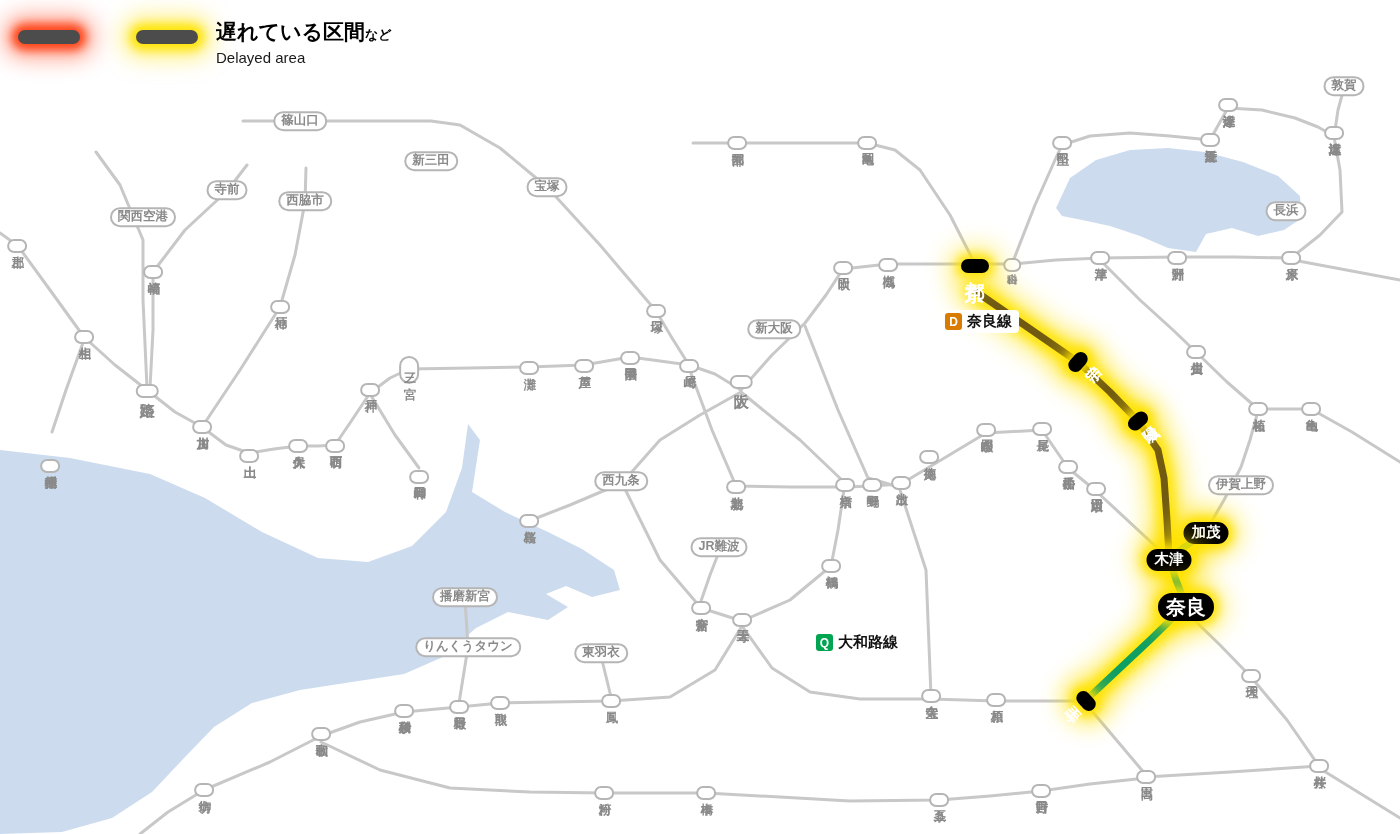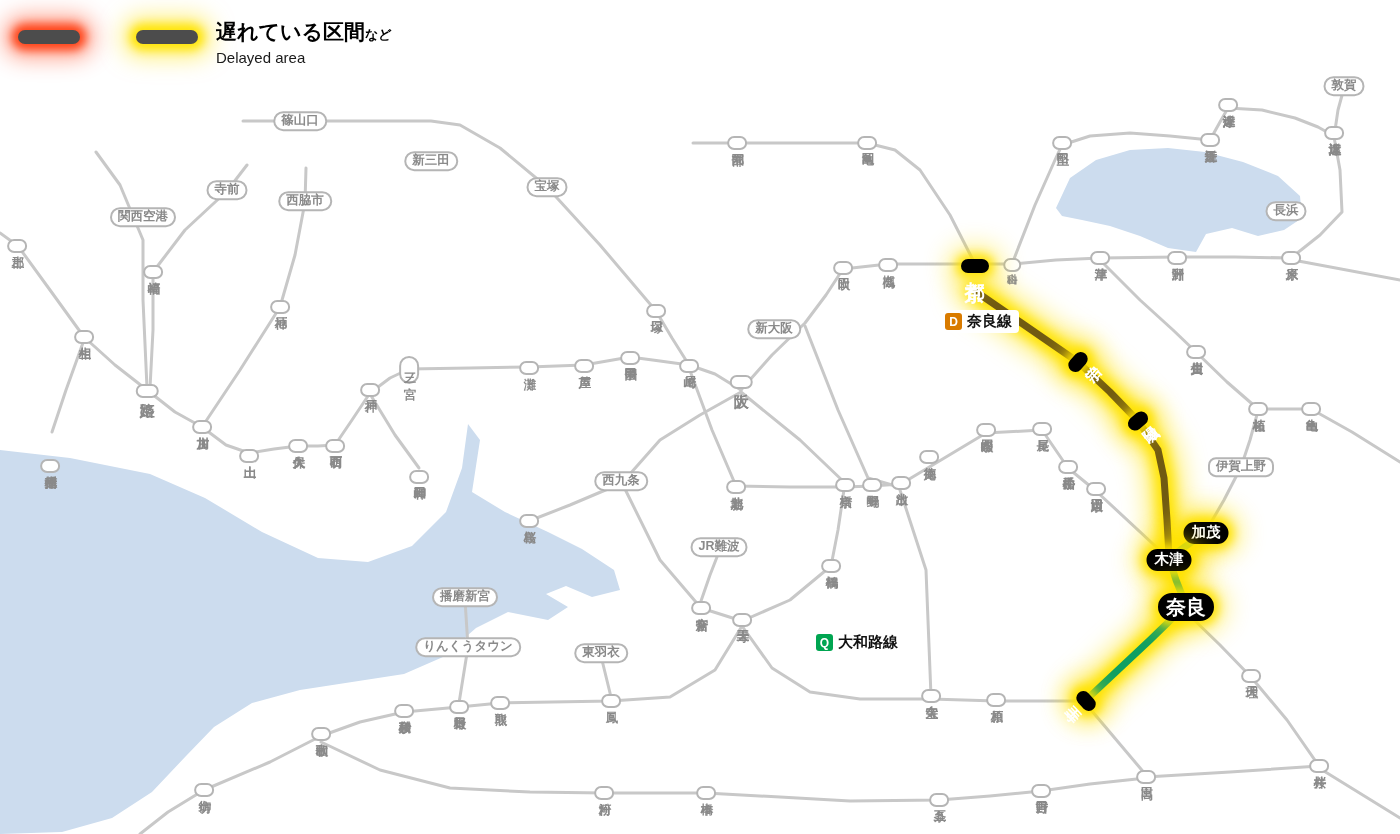--- a/index.html
+++ b/index.html
@@ -132,21 +132,21 @@
       <div class="st v" style="left: 872px; top: 485px; transform: translate(-50%, -50%);">鴫野</div>
       <div class="st v" style="left: 929px; top: 457px; transform: translate(-50%, -50%);">徳庵</div>
       <div class="st v" style="left: 901px; top: 483px; transform: translate(-50%, -50%);">放出</div>
       <div class="st v" style="left: 986px; top: 430px; transform: translate(-50%, -50%);">四条畷</div>
       <div class="st v" style="left: 1042px; top: 429px; transform: translate(-50%, -50%);">長尾</div>
       <div class="st v" style="left: 1068px; top: 467px; transform: translate(-50%, -50%);">松井山手</div>
       <div class="st v" style="left: 1096px; top: 489px; transform: translate(-50%, -50%);">京田辺</div>
       <div class="st v" style="left: 1196px; top: 352px; transform: translate(-50%, -50%);">貴生川</div>
       <div class="st v" style="left: 1258px; top: 409px; transform: translate(-50%, -50%);">柘植</div>
       <div class="st v" style="left: 1311px; top: 409px; transform: translate(-50%, -50%);">亀山</div>
-      <div class="st h" style="left: 1241px; top: 467px; transform: translate(-50%, -50%); border-radius: 8px;">伊賀上野</div>
+      <div class="st h" style="left: 1241px; top: 485px; transform: translate(-50%, -50%);">伊賀上野</div>
       <div class="st v" style="left: 831px; top: 566px; transform: translate(-50%, -50%);">鶴橋</div>
       <div class="st h" style="left: 719px; top: 547px; transform: translate(-50%, -50%);">JR難波</div>
       <div class="st v" style="left: 701px; top: 608px; transform: translate(-50%, -50%);">新今宮</div>
       <div class="st v" style="left: 742px; top: 620px; transform: translate(-50%, -50%);">天王寺</div>
       <div class="st h" style="left: 465px; top: 597px; transform: translate(-50%, -50%);">播磨新宮</div>
       <div class="st h" style="left: 468px; top: 647px; transform: translate(-50%, -50%);">りんくうタウン</div>
       <div class="st h" style="left: 601px; top: 653px; transform: translate(-50%, -50%);">東羽衣</div>
       <div class="st v" style="left: 611px; top: 701px; transform: translate(-50%, -50%);">鳳</div>
       <div class="st v" style="left: 500px; top: 703px; transform: translate(-50%, -50%);">熊取</div>
       <div class="st v" style="left: 459px; top: 707px; transform: translate(-50%, -50%);">日根野</div>

